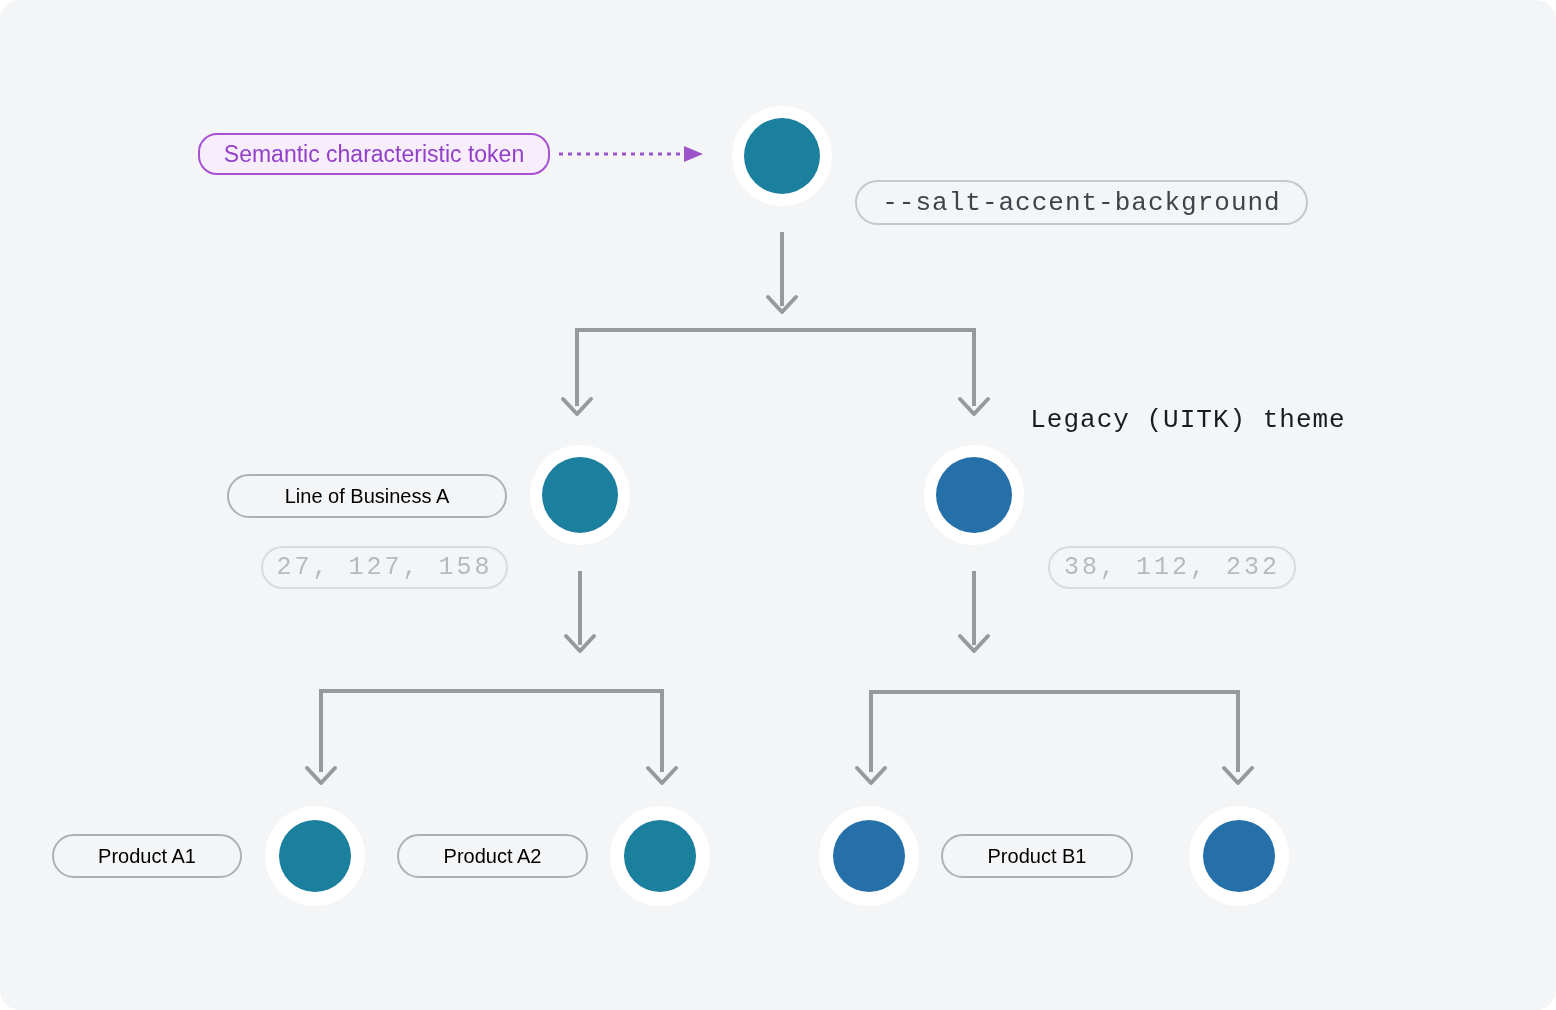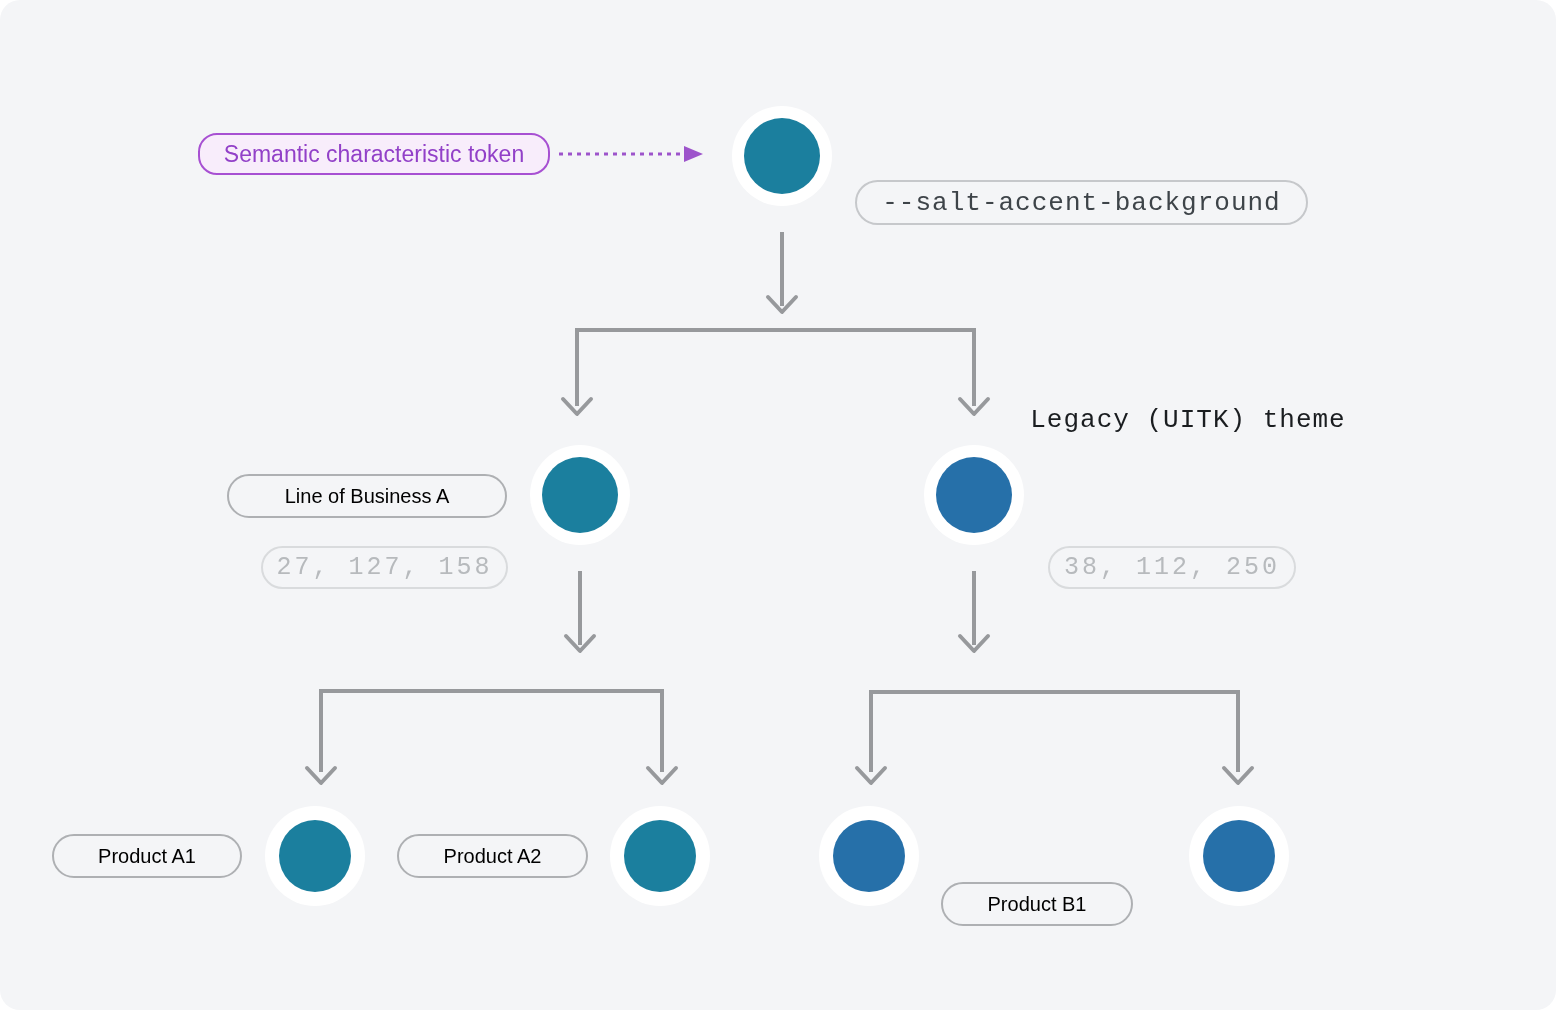--- a/index.html
+++ b/index.html
@@ -147,39 +147,39 @@
     <span>Line of Business A</span>
   </div>
   <div class="pill rgb" style="left:261px; top:546px; width:247px; height:43px;">
     <span>27, 127, 158</span>
   </div>
 
   <div class="node" style="left:924px; top:445px;">
     <div class="dot" style="background-color: rgb(38, 112, 169);"></div>
   </div>
   <div class="pill rgb" style="left:1048px; top:546px; width:248px; height:43px;">
-    <span>38, 112, 250</span>
+    <span>38, 112, 232</span>
   </div>
 
   <div class="pill" style="left:52px; top:834px; width:190px; height:44px;">
     <span>Product A1</span>
   </div>
   <div class="node small" style="left:265px; top:806px;">
     <div class="dot" style="background-color: rgb(27, 127, 158);"></div>
   </div>
   <div class="pill" style="left:397px; top:834px; width:191px; height:44px;">
     <span>Product A2</span>
   </div>
   <div class="node small" style="left:610px; top:806px;">
     <div class="dot" style="background-color: rgb(27, 127, 158);"></div>
   </div>
 
   <div class="node small" style="left:819px; top:806px;">
     <div class="dot" style="background-color: rgb(38, 112, 169);"></div>
   </div>
-  <div class="pill" style="left:941px; top:834px; width:192px; height:44px;margin-top:48px;">
+  <div class="pill" style="left:941px; top:834px; width:192px; height:44px;">
     <span>Product B1</span>
   </div>
   <div class="node small" style="left:1189px; top:806px;">
     <div class="dot" style="background-color: rgb(38, 112, 169);"></div>
   </div>
 
 </div>
 
 </body></html>

